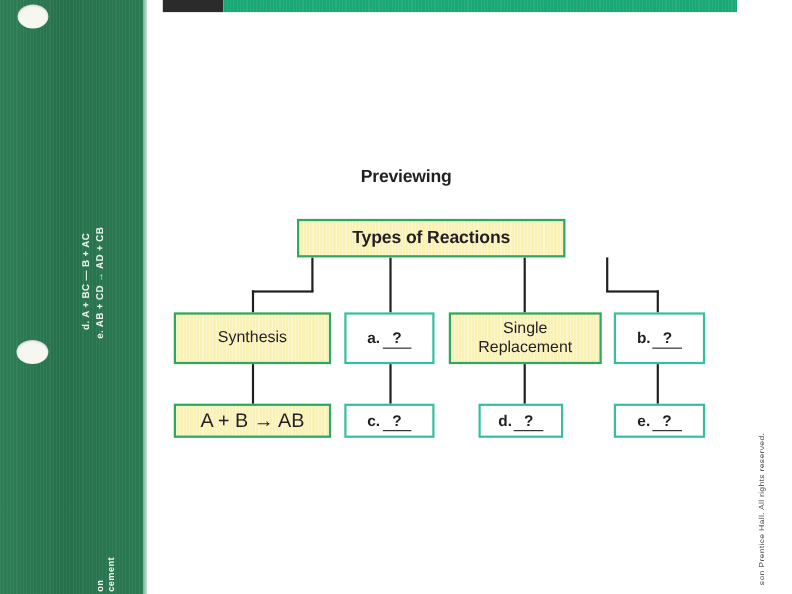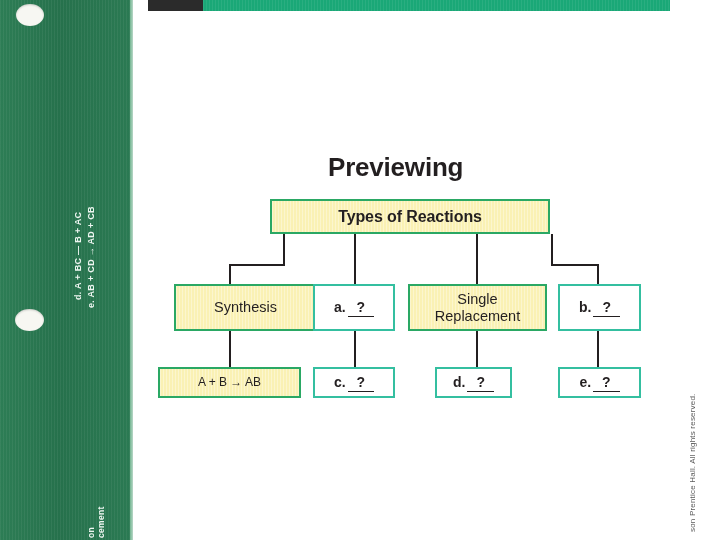--- a/index.html
+++ b/index.html
@@ -96,21 +96,21 @@
         rgba(255,255,255,0.07) 1px,
         rgba(0,0,0,0) 1px,
         rgba(0,0,0,0) 3px),
       #1aa877;
   }
 
   
   #title {
     position: absolute;
     left: 328px; top: 152px;
-    font-size: 26px;
+    font-size: 16px;
     font-weight: bold;
     color: #231f20;
     letter-spacing: -0.2px;
   }
 
   
   .node {
     position: absolute;
     box-sizing: border-box;
     display: flex;
@@ -129,33 +129,33 @@
         rgba(0,0,0,0) 3px),
       #faf1b4;
     border: 2px solid #2aa864;
   }
   .node.blank {
     background: #ffffff;
     border: 2px solid #34bfa0;
   }
   .node .label { line-height: 1.12; }
 
-  #n-root   { left: 270px; top: 199px; width: 280px; height: 35px; }
+  #n-root   { left: 270px; top: 199px; width: 244px; height: 35px; }
   #n-root .label { font-size: 16px; font-weight: bold; letter-spacing: -0.1px; }
 
-  #n-syn    { left: 158px; top: 284px; width: 143px; height: 47px; margin-left: 16px; }
+  #n-syn    { left: 158px; top: 284px; width: 143px; height: 47px; }
   #n-syn .label { font-size: 14.5px; }
 
   #n-a      { left: 313px; top: 284px; width: 82px; height: 47px; }
   #n-sr     { left: 408px; top: 284px; width: 139px; height: 47px; }
   #n-sr .label { font-size: 14.5px; }
   #n-b      { left: 558px; top: 284px; width: 83px; height: 47px; }
 
   #n-ab     { left: 158px; top: 367px; width: 143px; height: 31px; }
-  #n-ab .label { font-size: 12px; }
+  #n-ab .label { font-size: 18px; }
 
   #n-c      { left: 313px; top: 367px; width: 82px; height: 31px; }
   #n-d      { left: 435px; top: 367px; width: 77px; height: 31px; }
   #n-e      { left: 558px; top: 367px; width: 83px; height: 31px; }
 
   
   .blankline {
     display: inline-flex;
     align-items: baseline;
     font-size: 14px;

